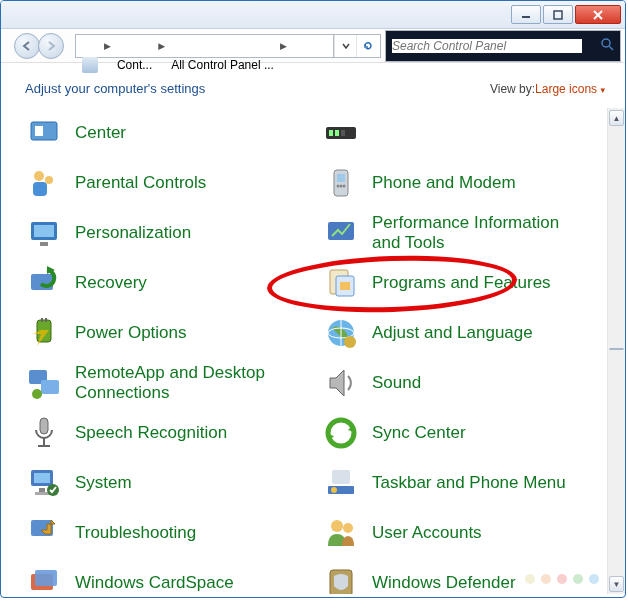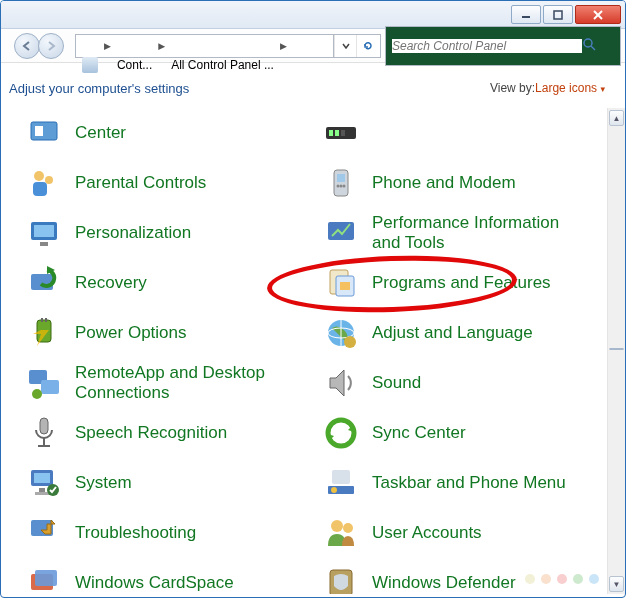--- a/index.html
+++ b/index.html
@@ -11,23 +11,23 @@
   .tbtn svg { display:block; }
   .navrow { height: 34px; display:flex; align-items:center; padding: 2px 4px; gap:4px; background:#fdfdfd; border-bottom:1px solid #e0e0e0;}
   .navbtns { width:66px; height:30px; display:flex; align-items:center; justify-content:center; }
   .navcircle { width:26px; height:26px; border-radius:50%; background:radial-gradient(circle at 35% 30%, #f3f7fc, #c9d7e8); border:1px solid #9db0c7; display:inline-flex; align-items:center;justify-content:center; margin-right:-2px;}
   .addressbar { flex:1; height:24px; border:1px solid #b0b9c4; background:#fff; display:flex; align-items:center; font-size:12px; padding:0 2px; gap:2px;}
   .addressbar .seg { padding:0 4px; display:flex; align-items:center; gap:4px; height:100%;margin-top:38px; }
   .addressbar .chev { color:#555; font-size:9px; }
   .addressbar .icon-small { width:16px; height:16px; display:inline-block; background:linear-gradient(#e0eaf5,#a8c2dd); border-radius:2px;}
   .addrbtns { display:flex; height:22px; border-left:1px solid #b0b9c4;}
   .addrbtns .b { width:22px; display:flex;align-items:center;justify-content:center; border-left:1px solid #e4e4e4;}
-  .searchbar { width:236px; height:40px; border:1px solid #b0b9c4; background:#14532d; display:flex; align-items:center; padding:0 6px; }
+  .searchbar { width:236px; height:32px; border:1px solid #b0b9c4; background:#0f172a; display:flex; align-items:center; padding:0 6px; justify-content:space-between;}
   .searchbar input { border:none; outline:none; width:190px; font-size:12px; color:#7a7a7a; font-style:italic; }
-  .headerrow { display:flex; justify-content:space-between; align-items:flex-start; padding: 18px 20px 12px 8px; }
+  .headerrow { display:flex; justify-content:space-between; align-items:center; padding: 18px 20px 12px 24px; }
   .headerrow h1 { color:#1e4f90; font-weight:400; font-size:13px; }
   .viewby { font-size:12px; color:#444; display:flex; align-items:center; gap:0;}
   .viewby .val { color:#c2410c; }
   .content { position:relative; height: calc(100% - 28px - 34px - 48px); overflow:hidden;}
   .columns { display:flex; padding: 0 10px 0 20px; height:100%; }
   .col { width: 50%; }
   .item { display:flex; align-items:center; gap:12px; height:50px; padding:2px 4px; position:relative;}
   .item .iconbox { width:38px; height:38px; display:flex; align-items:center; justify-content:center; flex-shrink:0;}
   .item .label { color:#117722; font-size:17px; line-height:1.2; max-width:200px;}
   .generic-icon { width:34px; height:34px; }

